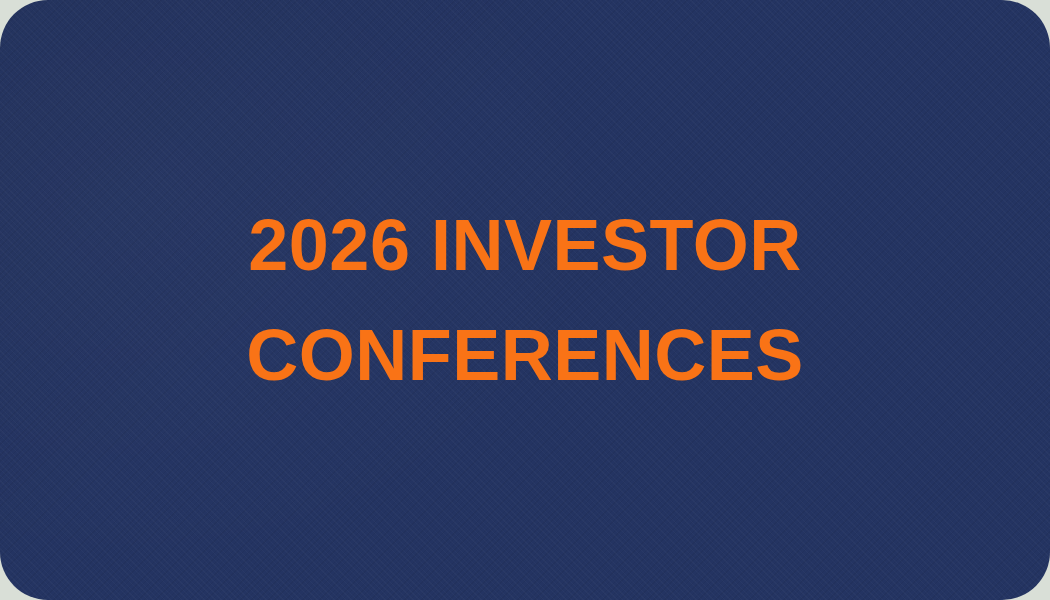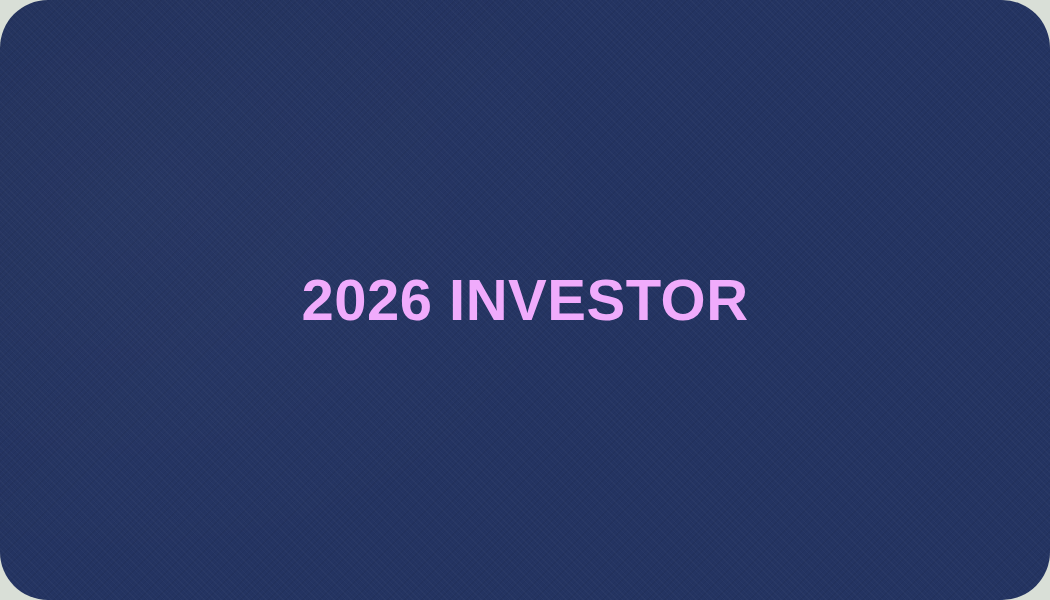--- a/index.html
+++ b/index.html
@@ -62,24 +62,24 @@
         rgba(0,0,0,0.0) 38%);
   }
 
   
   .hero-title {
     position: relative;
     z-index: 2;
     margin: 0;
     padding: 0;
     text-align: center;
-    color: #f0abfc;
+    color: #f97316;
     font-family: "Liberation Sans", sans-serif;
     font-weight: 700;
-    font-size: 58px;
+    font-size: 72px;
     line-height: 110px;
     letter-spacing: 0.5px;
     white-space: nowrap;
     -webkit-font-smoothing: antialiased;
   }
 
   .hero-title-line {
     display: block;
   }
 
@@ -91,15 +91,16 @@
 <body>
 
 <div class="hero-card">
 
   <div class="hero-texture"></div>
 
   <div class="hero-vignette"></div>
 
   <h1 class="hero-title">
     <span class="hero-title-line">2026 INVESTOR</span>
+    <span class="hero-title-line">CONFERENCES</span>
   </h1>
 
 </div>
 
 </body></html>

